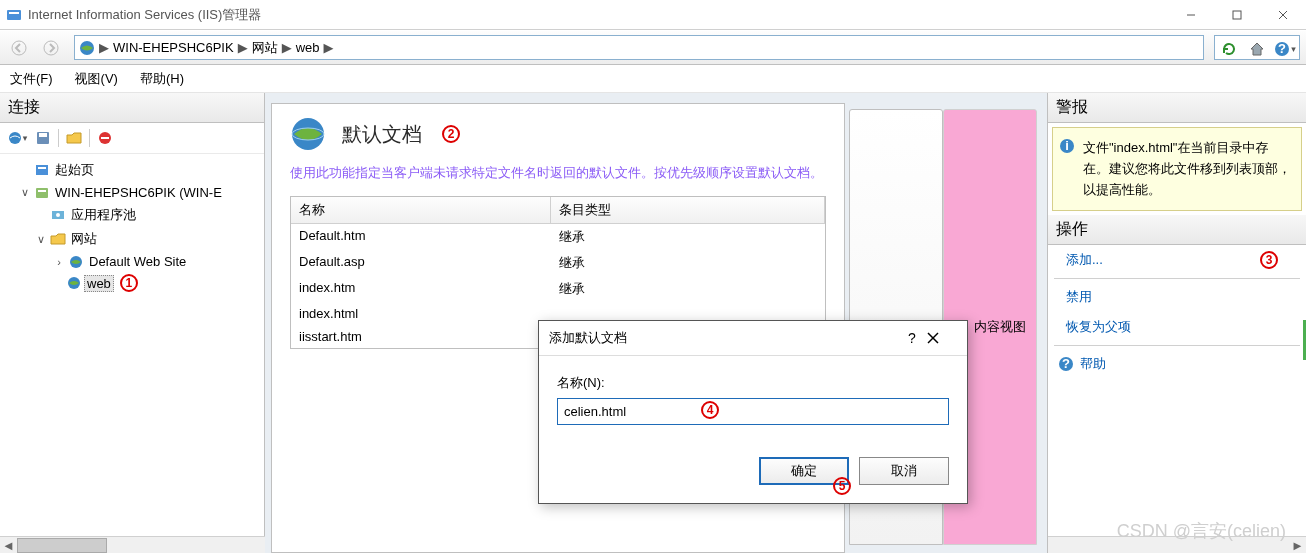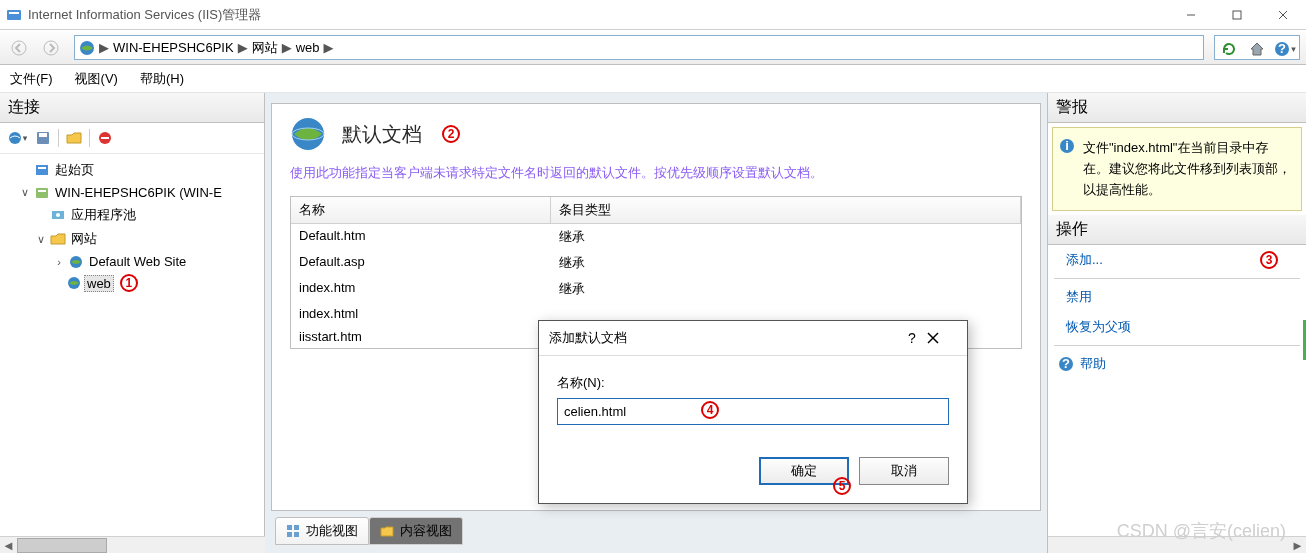--- a/index.html
+++ b/index.html
@@ -32,36 +32,36 @@
 .toolbar-left .tb-icon { width:22px; height:22px; display:flex; align-items:center; justify-content:center; }
 .tree { padding: 4px 2px; overflow:auto; flex:1;}
 .tree-item { display:flex; align-items:center; padding:2px 0; white-space:nowrap; gap:2px;}
 .tree-indent { display:inline-block; }
 .tree-toggle { width:14px; color:#555; text-align:center; font-size:11px;}
 .tree-icon { width:16px; height:16px; display:inline-flex; align-items:center; justify-content:center;}
 .tree-label { padding:1px 3px;}
 .tree-label.sel { background:#e6e6e6; border:1px dotted #888; padding:0 2px;}
 .annot { display:inline-flex; width:18px;height:18px; border:2px solid #d00; border-radius:50%; color:#d00; align-items:center; justify-content:center; font-size:12px; margin-left:4px; font-weight:bold;}
 
-.centerpane { flex:1; background:#e9eef3; padding:10px 6px 0 6px; display:flex; flex-direction:column; position:relative; border-right:1px solid #bfbfbf;}
+.centerpane { flex:1; background:#e9eef3; padding:10px 6px 0 6px; display:flex; flex-direction:row; position:relative; border-right:1px solid #bfbfbf;}
 .center-inner { background:#fff; border:1px solid #bfbfbf; flex:1; padding:12px 18px; overflow:hidden;}
 .center-head { display:flex; align-items:center; gap:16px; margin-bottom:12px;}
 .center-head .globe-big{ width:36px; height:36px;}
 .center-head h2 { font-size:20px; font-weight:normal; color:#2b2b2b;}
 .center-desc { font-size:13px; color:#8b5cf6; margin-bottom:14px;}
 .table { border:1px solid #bfbfbf; }
 .table .th { display:flex; background:linear-gradient(#fdfdfd,#f0f0f0); border-bottom:1px solid #d0d0d0;}
 .table .th div { padding:4px 8px; border-right:1px solid #d0d0d0;}
 .table .tr { display:flex;}
 .table .tr div { padding:4px 8px;}
 .col1{width:260px;} .col2{flex:1;}
 
 .center-tabs { display:flex; gap:0; padding:6px 4px 8px 4px;}
 .ct-tab { border:1px solid #bfbfbf; background:linear-gradient(#fff,#f2f2f2); padding:4px 10px; display:flex; align-items:center; gap:6px; border-radius:3px 3px 0 0;}
-.ct-tab.inactive{ background:#737373; border-color:#d0d0d0;}
+.ct-tab.inactive{ background:#f9a8d4; border-color:#d0d0d0;}
 
 .rightpane { width: 258px; display:flex; flex-direction:column; }
 .alert-box { background:#feffe0; border:1px solid #d6cf8a; padding:10px 10px 10px 30px; margin:4px; position:relative; line-height:1.6;}
 .alert-box .info-icn{position:absolute; left:6px; top:10px;}
 .action-link { padding:6px 18px; color:#0058b0; cursor:pointer;}
 .action-link.with-icon{display:flex;align-items:center;gap:6px; padding-left:10px;}
 .action-sep{height:1px;background:#d0d0d0;margin:3px 6px;}
 
 .dialog { position:absolute; left:538px; top:320px; width:430px; background:#fff; border:1px solid #555; box-shadow: 3px 3px 12px rgba(0,0,0,0.25); z-index:50;}
 .dialog-titlebar{ display:flex; align-items:center; padding:8px 10px; border-bottom:1px solid #ddd; background:#fff;}

